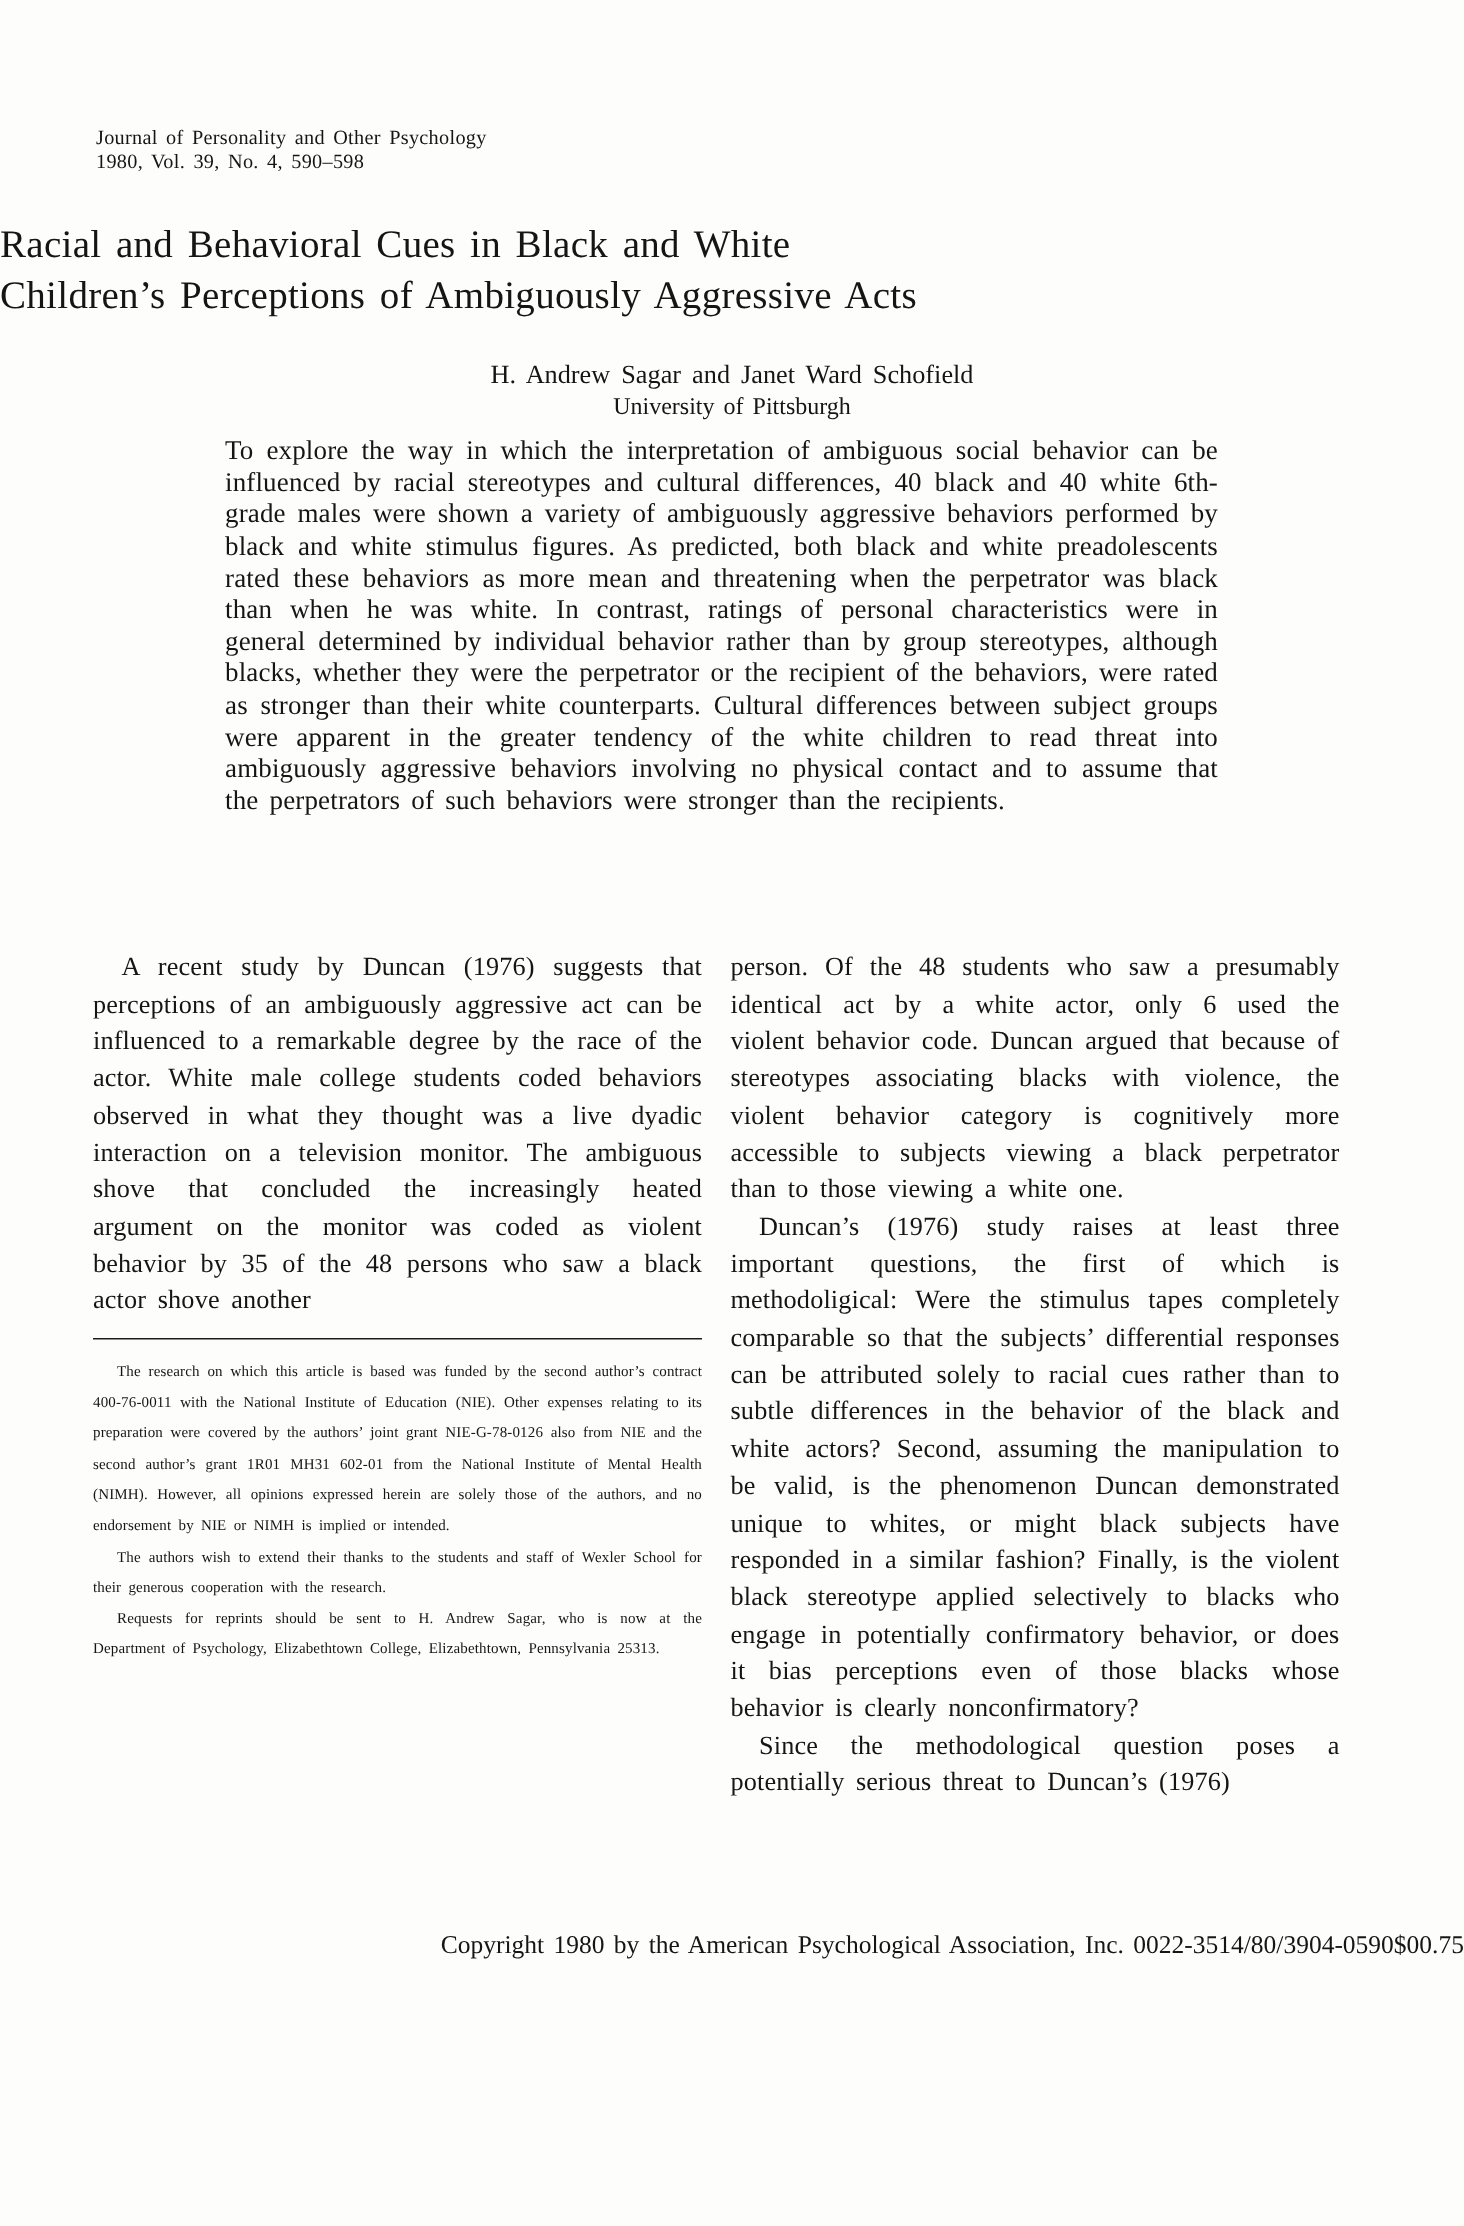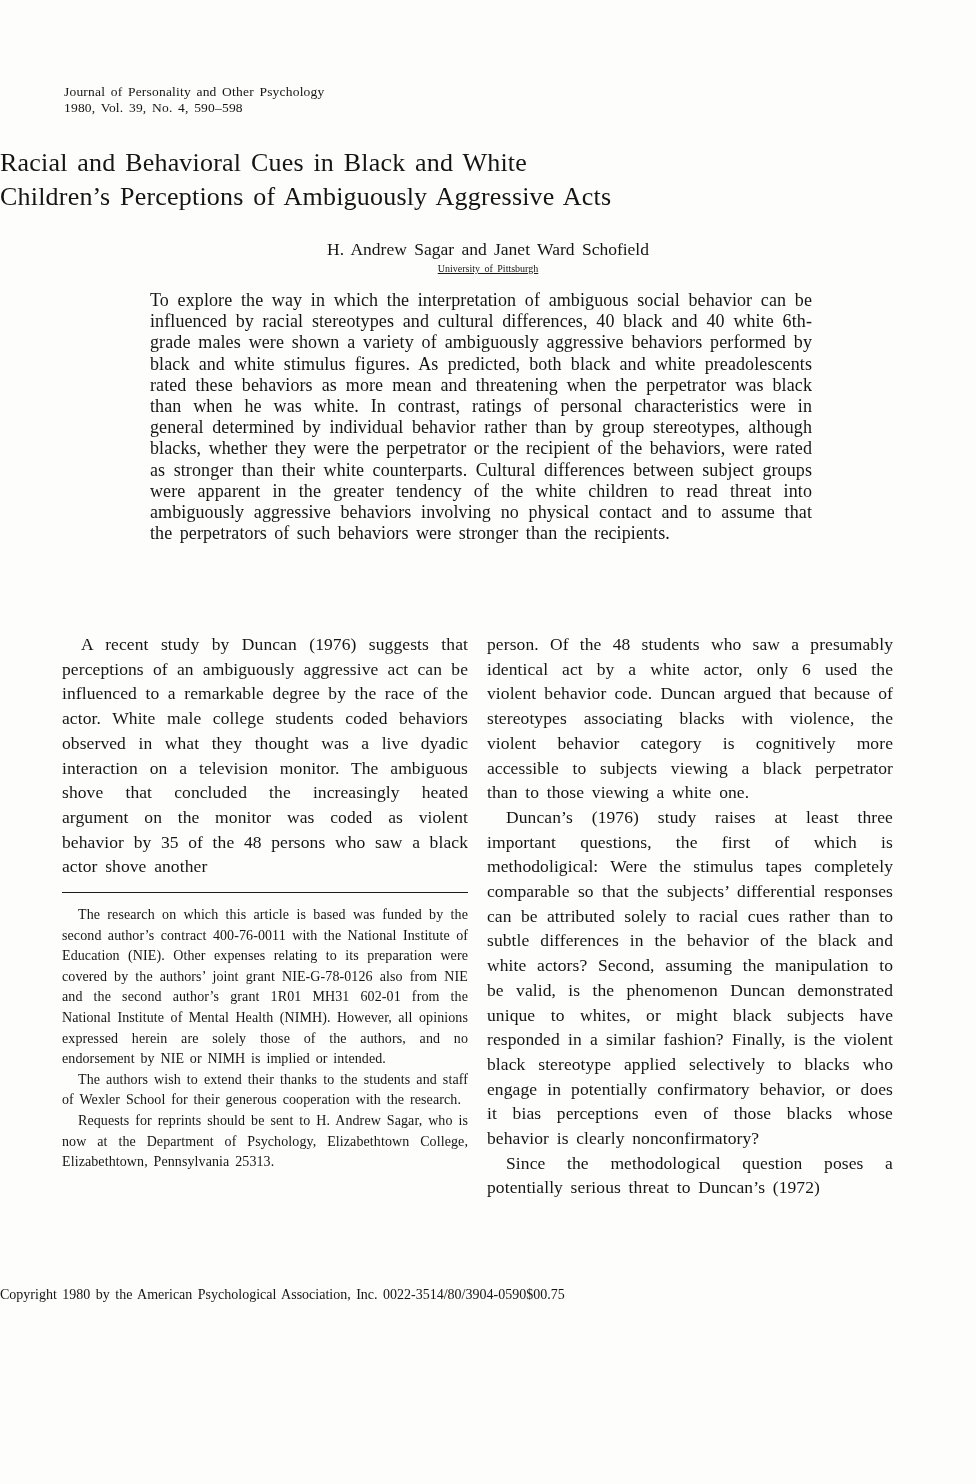--- a/index.html
+++ b/index.html
@@ -46,23 +46,22 @@
     font-size: 17.5px;
     word-spacing: 3px;
     font-family: Liberation Serif, serif;
   }
   .affiliation {
     position: absolute;
     left: 0;
     right: 0;
     top: 263px;
     text-align: center;
-    font-size: 10px;
+    font-size: 16px;
     word-spacing: 2px;
-    text-decoration: underline;
   }
   .abstract {
     position: absolute;
     left: 150px;
     top: 290px;
     width: 662px;
     font-size: 18px;
     line-height: 21.2px;
     text-align: justify;
     word-spacing: 2.8px;
@@ -82,33 +81,33 @@
   .col-right { left: 487px; }
   .column p { margin: 0; }
   .column p.indent { text-indent: 19px; }
   .footnote-divider {
     border: none;
     border-top: 1.6px solid #1c1c1c;
     margin: 13px 0 12px 0;
     width: 406px;
   }
   .footnote {
-    font-size: 14px;
+    font-size: 10px;
     line-height: 20.6px;
     text-align: justify;
     word-spacing: 2.2px;
   }
   .footnote p { margin: 0; text-indent: 16px; }
   .copyright-line {
     position: absolute;
     left: 0;
     right: 0;
     top: 1287px;
-    text-align: left;
-    font-size: 14px;
+    text-align: right;
+    font-size: 17px;
     word-spacing: 2px;
   }
   .page-number {
     position: absolute;
     left: 0;
     right: 0;
     top: 1318px;
     text-align: center;
     font-size: 16px;
   }
@@ -140,19 +139,19 @@
     <div class="footnote">
       <p>The research on which this article is based was funded by the second author’s contract 400-76-0011 with the National Institute of Education (NIE). Other expenses relating to its preparation were covered by the authors’ joint grant NIE-G-78-0126 also from NIE and the second author’s grant 1R01 MH31 602-01 from the National Institute of Mental Health (NIMH). However, all opinions expressed herein are solely those of the authors, and no endorsement by NIE or NIMH is implied or intended.</p>
       <p>The authors wish to extend their thanks to the students and staff of Wexler School for their generous cooperation with the research.</p>
       <p>Requests for reprints should be sent to H. Andrew Sagar, who is now at the Department of Psychology, Elizabethtown College, Elizabethtown, Pennsylvania 25313.</p>
     </div>
   </div>
 
   <div class="column col-right">
     <p>person. Of the 48 students who saw a presumably identical act by a white actor, only 6 used the violent behavior code. Duncan argued that because of stereotypes associating blacks with violence, the violent behavior category is cognitively more accessible to subjects viewing a black perpetrator than to those viewing a white one.</p>
     <p class="indent">Duncan’s (1976) study raises at least three important questions, the first of which is methodoligical: Were the stimulus tapes completely comparable so that the subjects’ differential responses can be attributed solely to racial cues rather than to subtle differences in the behavior of the black and white actors? Second, assuming the manipulation to be valid, is the phenomenon Duncan demonstrated unique to whites, or might black subjects have responded in a similar fashion? Finally, is the violent black stereotype applied selectively to blacks who engage in potentially confirmatory behavior, or does it bias perceptions even of those blacks whose behavior is clearly nonconfirmatory?</p>
-    <p class="indent">Since the methodological question poses a potentially serious threat to Duncan’s (1972)</p>
+    <p class="indent">Since the methodological question poses a potentially serious threat to Duncan’s (1976)</p>
   </div>
 
   <div class="copyright-line">Copyright 1980 by the American Psychological Association, Inc. 0022-3514/80/3904-0590$00.75</div>
 
 
 </div>
 
 </body></html>

